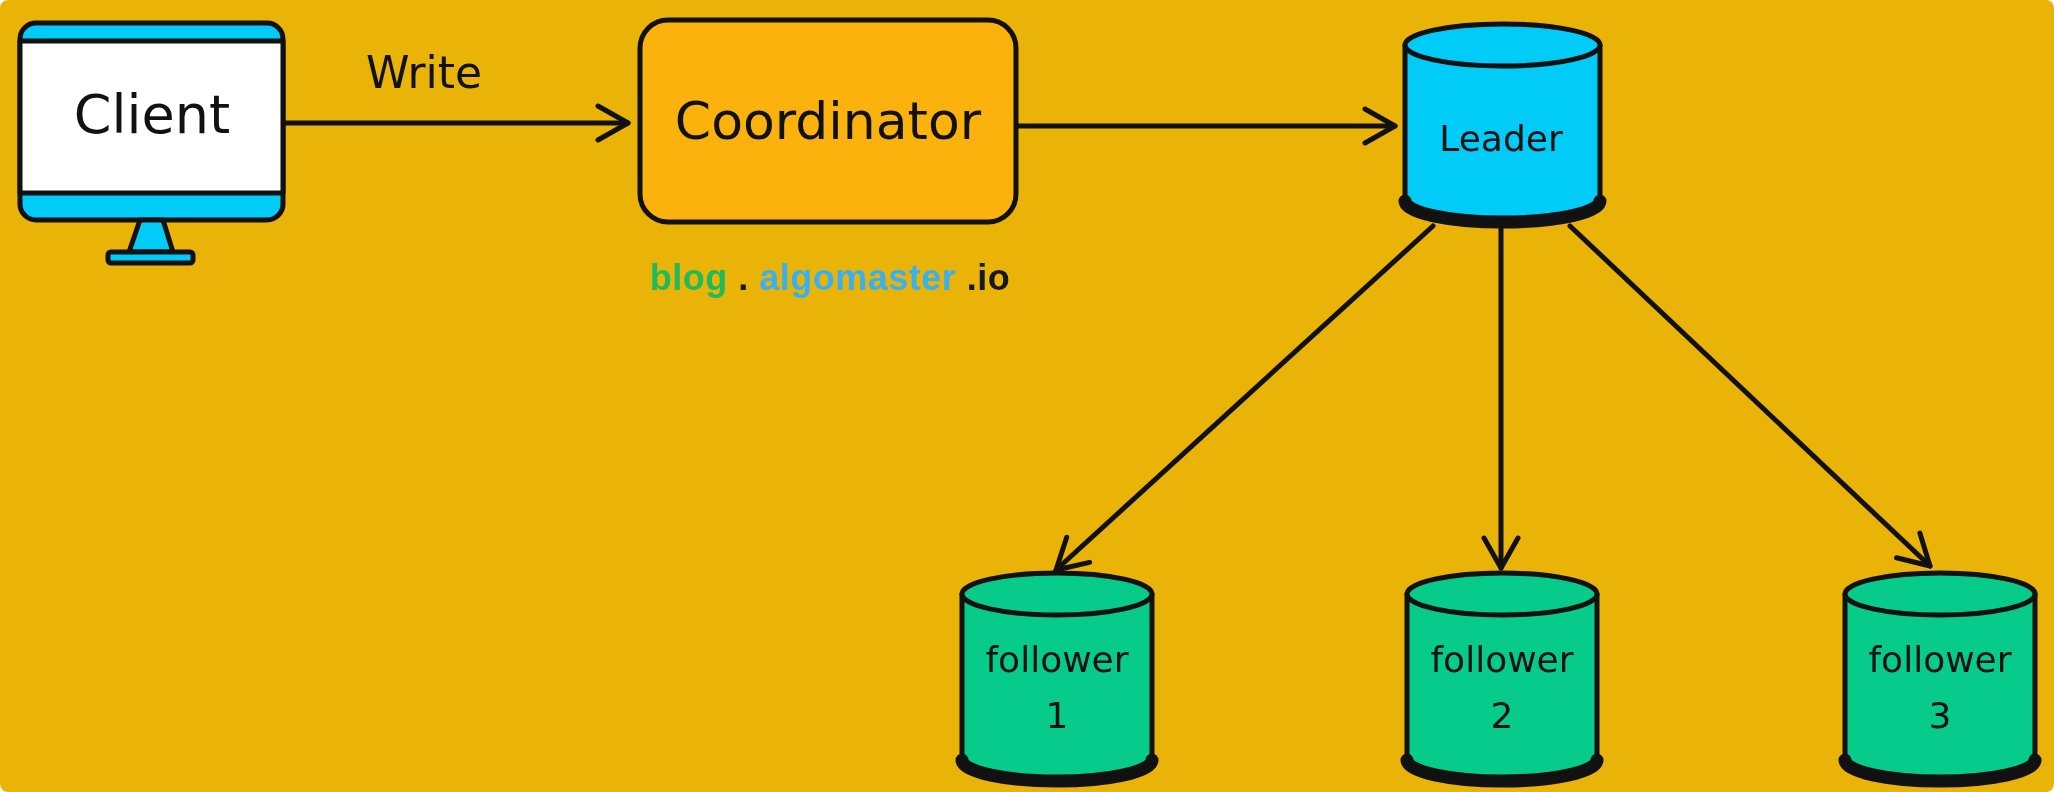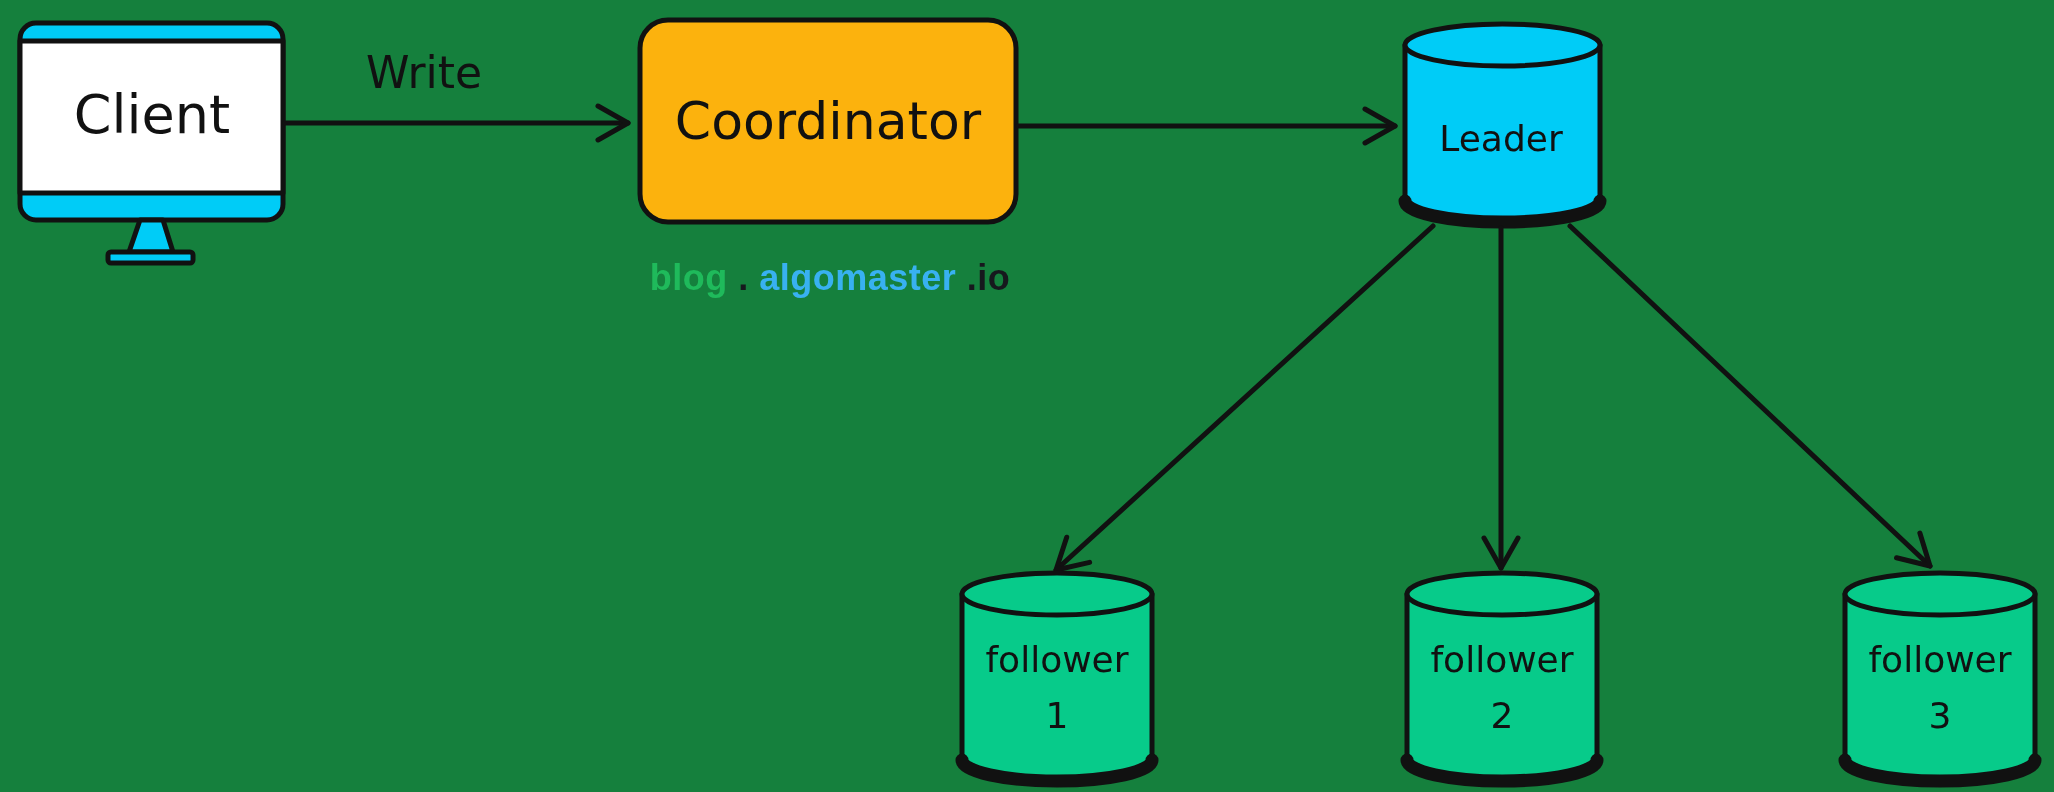--- a/index.html
+++ b/index.html
@@ -4,22 +4,23 @@
 <style>
   html, body {
     margin: 0;
     padding: 0;
     background: #ffffff;
   }
   .stage {
     position: relative;
     width: 2054px;
     height: 792px;
-    background: #15803d;
+    background: #eab308;
     overflow: hidden;
+    border-radius: 8px;
   }
   svg { display: block; }
   .diagram-label {
     font-family: "DejaVu Sans", sans-serif;
     fill: #111111;
   }
   .label-client      { font-size: 54px; }
   .label-write       { font-size: 44px; }
   .label-coordinator { font-size: 52px; }
   .label-leader      { font-size: 36px; }

